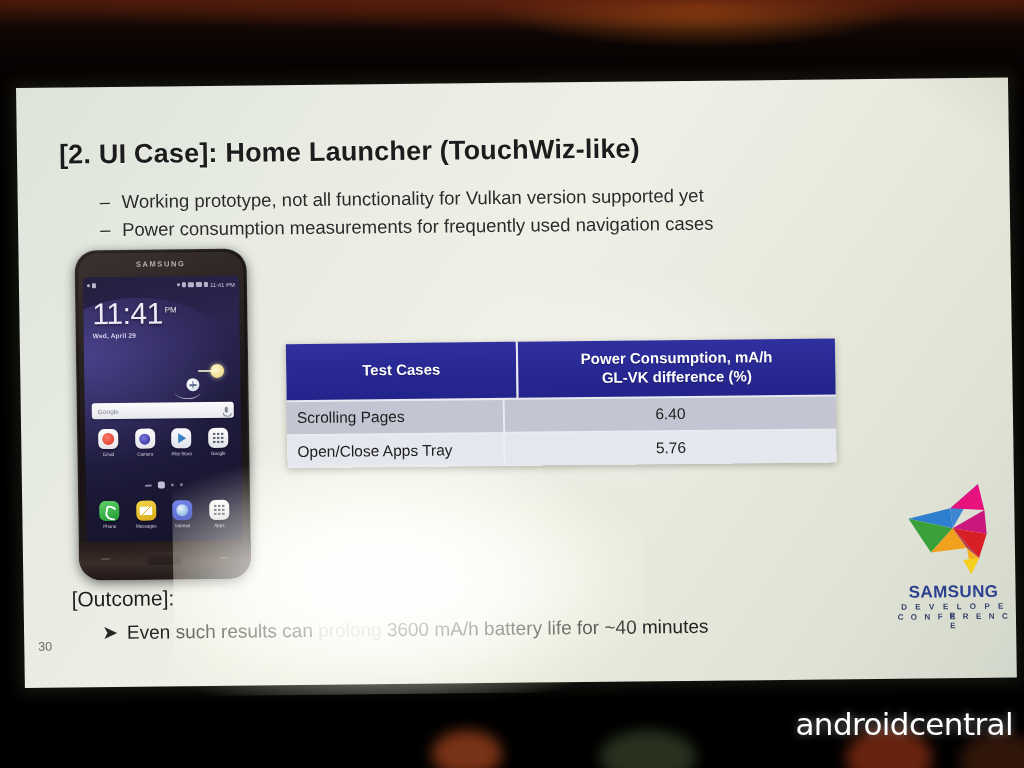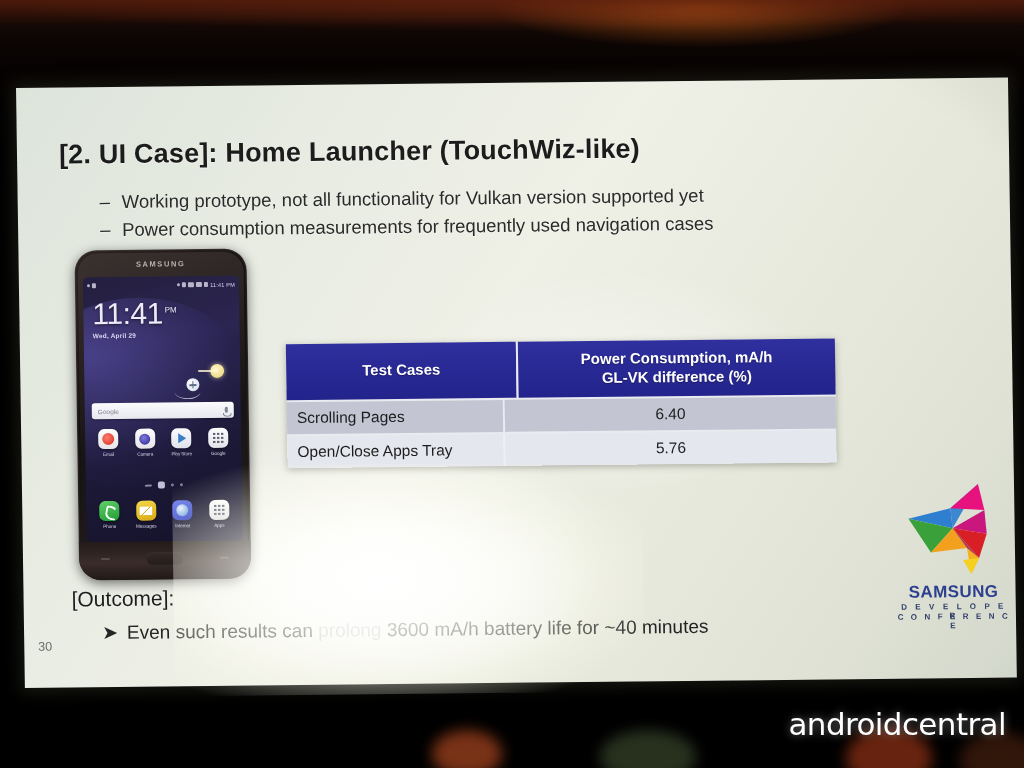--- a/index.html
+++ b/index.html
@@ -173,21 +173,21 @@
   #sdc{position:absolute;left:872px;top:400px;width:116px;height:156px;}
   #sdc-mark{position:absolute;left:6px;top:0;width:104px;height:104px;}
   #sdc-name{position:absolute;left:0;right:0;top:104px;text-align:center;
      font-size:17px;font-weight:700;color:#2d3f8f;letter-spacing:.4px;}
   #sdc-sub1,#sdc-sub2{position:absolute;left:0;right:0;text-align:center;
      font-size:8px;font-weight:700;color:#34416b;letter-spacing:3.1px;}
   #sdc-sub1{top:124px;}
   #sdc-sub2{top:134px;letter-spacing:2.6px;}
 
   
-  #ac{position:absolute;right:18px;bottom:26px;font-size:31px;color:#fff;
+  #ac{position:absolute;right:11px;bottom:26px;font-size:31px;color:#fff;
       letter-spacing:-.6px;font-weight:400;
       font-family:"DejaVu Sans",sans-serif;
       text-shadow:0 0 9px rgba(255,255,255,.45);}
 </style>
 </head>
 <body>
 
 <div id="room">
   <div class="head" style="left:432px;bottom:-8px;width:70px;height:46px;background:#8e3b1a;"></div>
   <div class="head" style="left:600px;bottom:-14px;width:96px;height:52px;background:#2f3a24;"></div>

